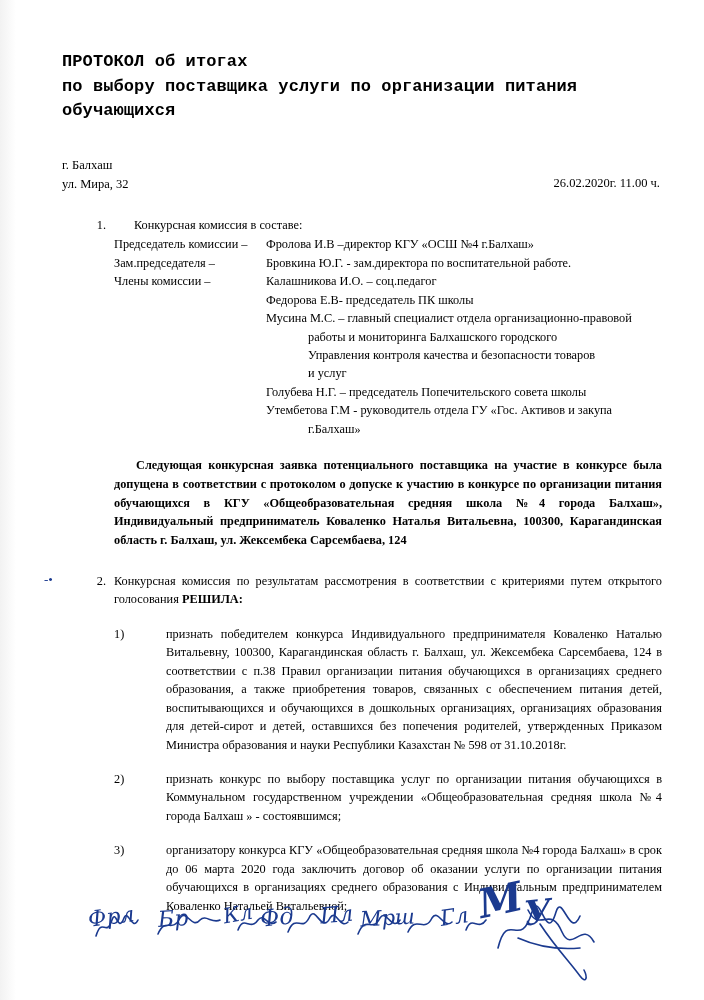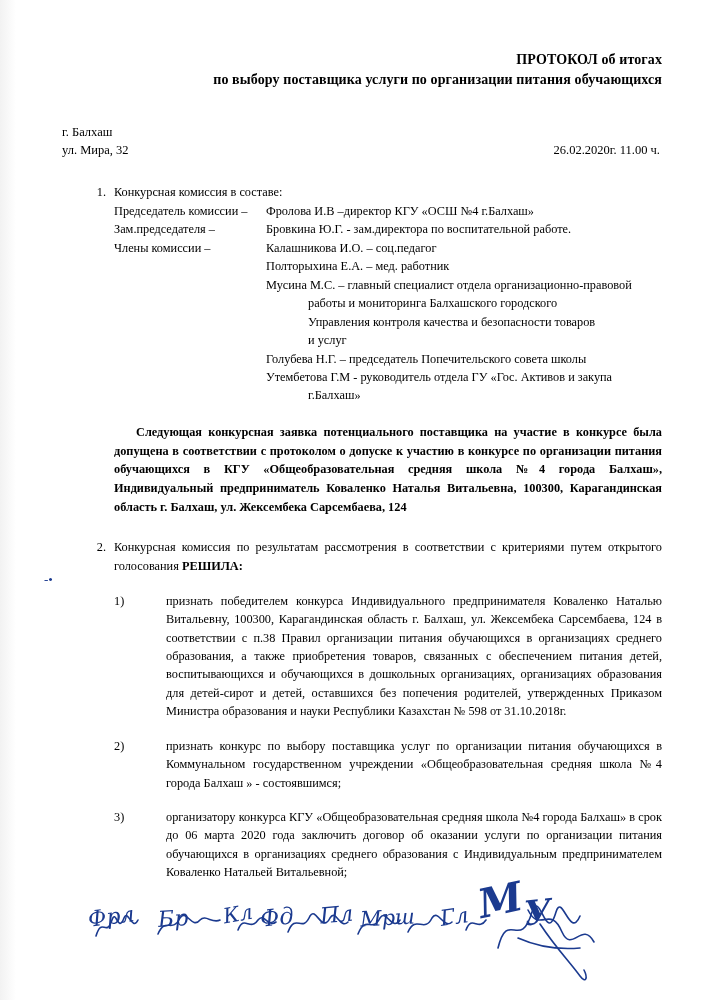--- a/index.html
+++ b/index.html
@@ -24,25 +24,26 @@
   }
   .content {
     position: absolute;
     left: 62px;
     top: 50px;
     width: 600px;
   }
 
   
   .title-block {
-    text-align: right;
+    text-align: left;
     font-weight: bold;
-    font-size: 14px;
+    font-size: 17px;
     line-height: 1.45;
     letter-spacing: 0.1px;
+    font-family: Liberation Mono, monospace;
   }
   .title-line-1 { }
   .title-line-2 { }
   .title-line-3 { }
 
   
   .meta-row {
     position: relative;
     margin-top: 32px;
     font-size: 12.5px;
@@ -74,21 +75,21 @@
     left: 22px;
     top: 0;
     width: 22px;
     text-align: right;
   }
   .sec-body {
     margin-left: 52px;
   }
 
   
-  .comm-intro { margin-bottom: 1px; }
+  .comm-intro { margin-bottom: 1px; margin-left: 20px; }
   .comm-row {
     position: relative;
     min-height: 17px;
     padding-left: 0;
   }
   .comm-role {
     display: inline-block;
     width: 152px;
     vertical-align: top;
   }
@@ -200,21 +201,21 @@
         <div class="comm-row">
           <span class="comm-role">Председатель комиссии –</span><span class="comm-name">Фролова И.В –директор КГУ «ОСШ №4 г.Балхаш»</span>
         </div>
         <div class="comm-row">
           <span class="comm-role">Зам.председателя –</span><span class="comm-name">Бровкина Ю.Г. - зам.директора по воспитательной работе.</span>
         </div>
         <div class="comm-row">
           <span class="comm-role">Члены комиссии –</span><span class="comm-name">Калашникова И.О. – соц.педагог</span>
         </div>
         <div class="comm-row comm-indent">
-          <span>Полторыхина Е.А. – мед. работник</span>
+          <span>Федорова Е.В- председатель ПК школы</span>
         </div>
         <div class="comm-row comm-indent">
           <span>Мусина  М.С. – главный специалист отдела организационно-правовой</span>
         </div>
         <div class="comm-row comm-indent">
           <span style="display:inline-block;width:42px;"></span><span>работы и мониторинга Балхашского городского</span>
         </div>
         <div class="comm-row comm-indent">
           <span style="display:inline-block;width:42px;"></span><span>Управления контроля качества и безопасности товаров</span>
         </div>

